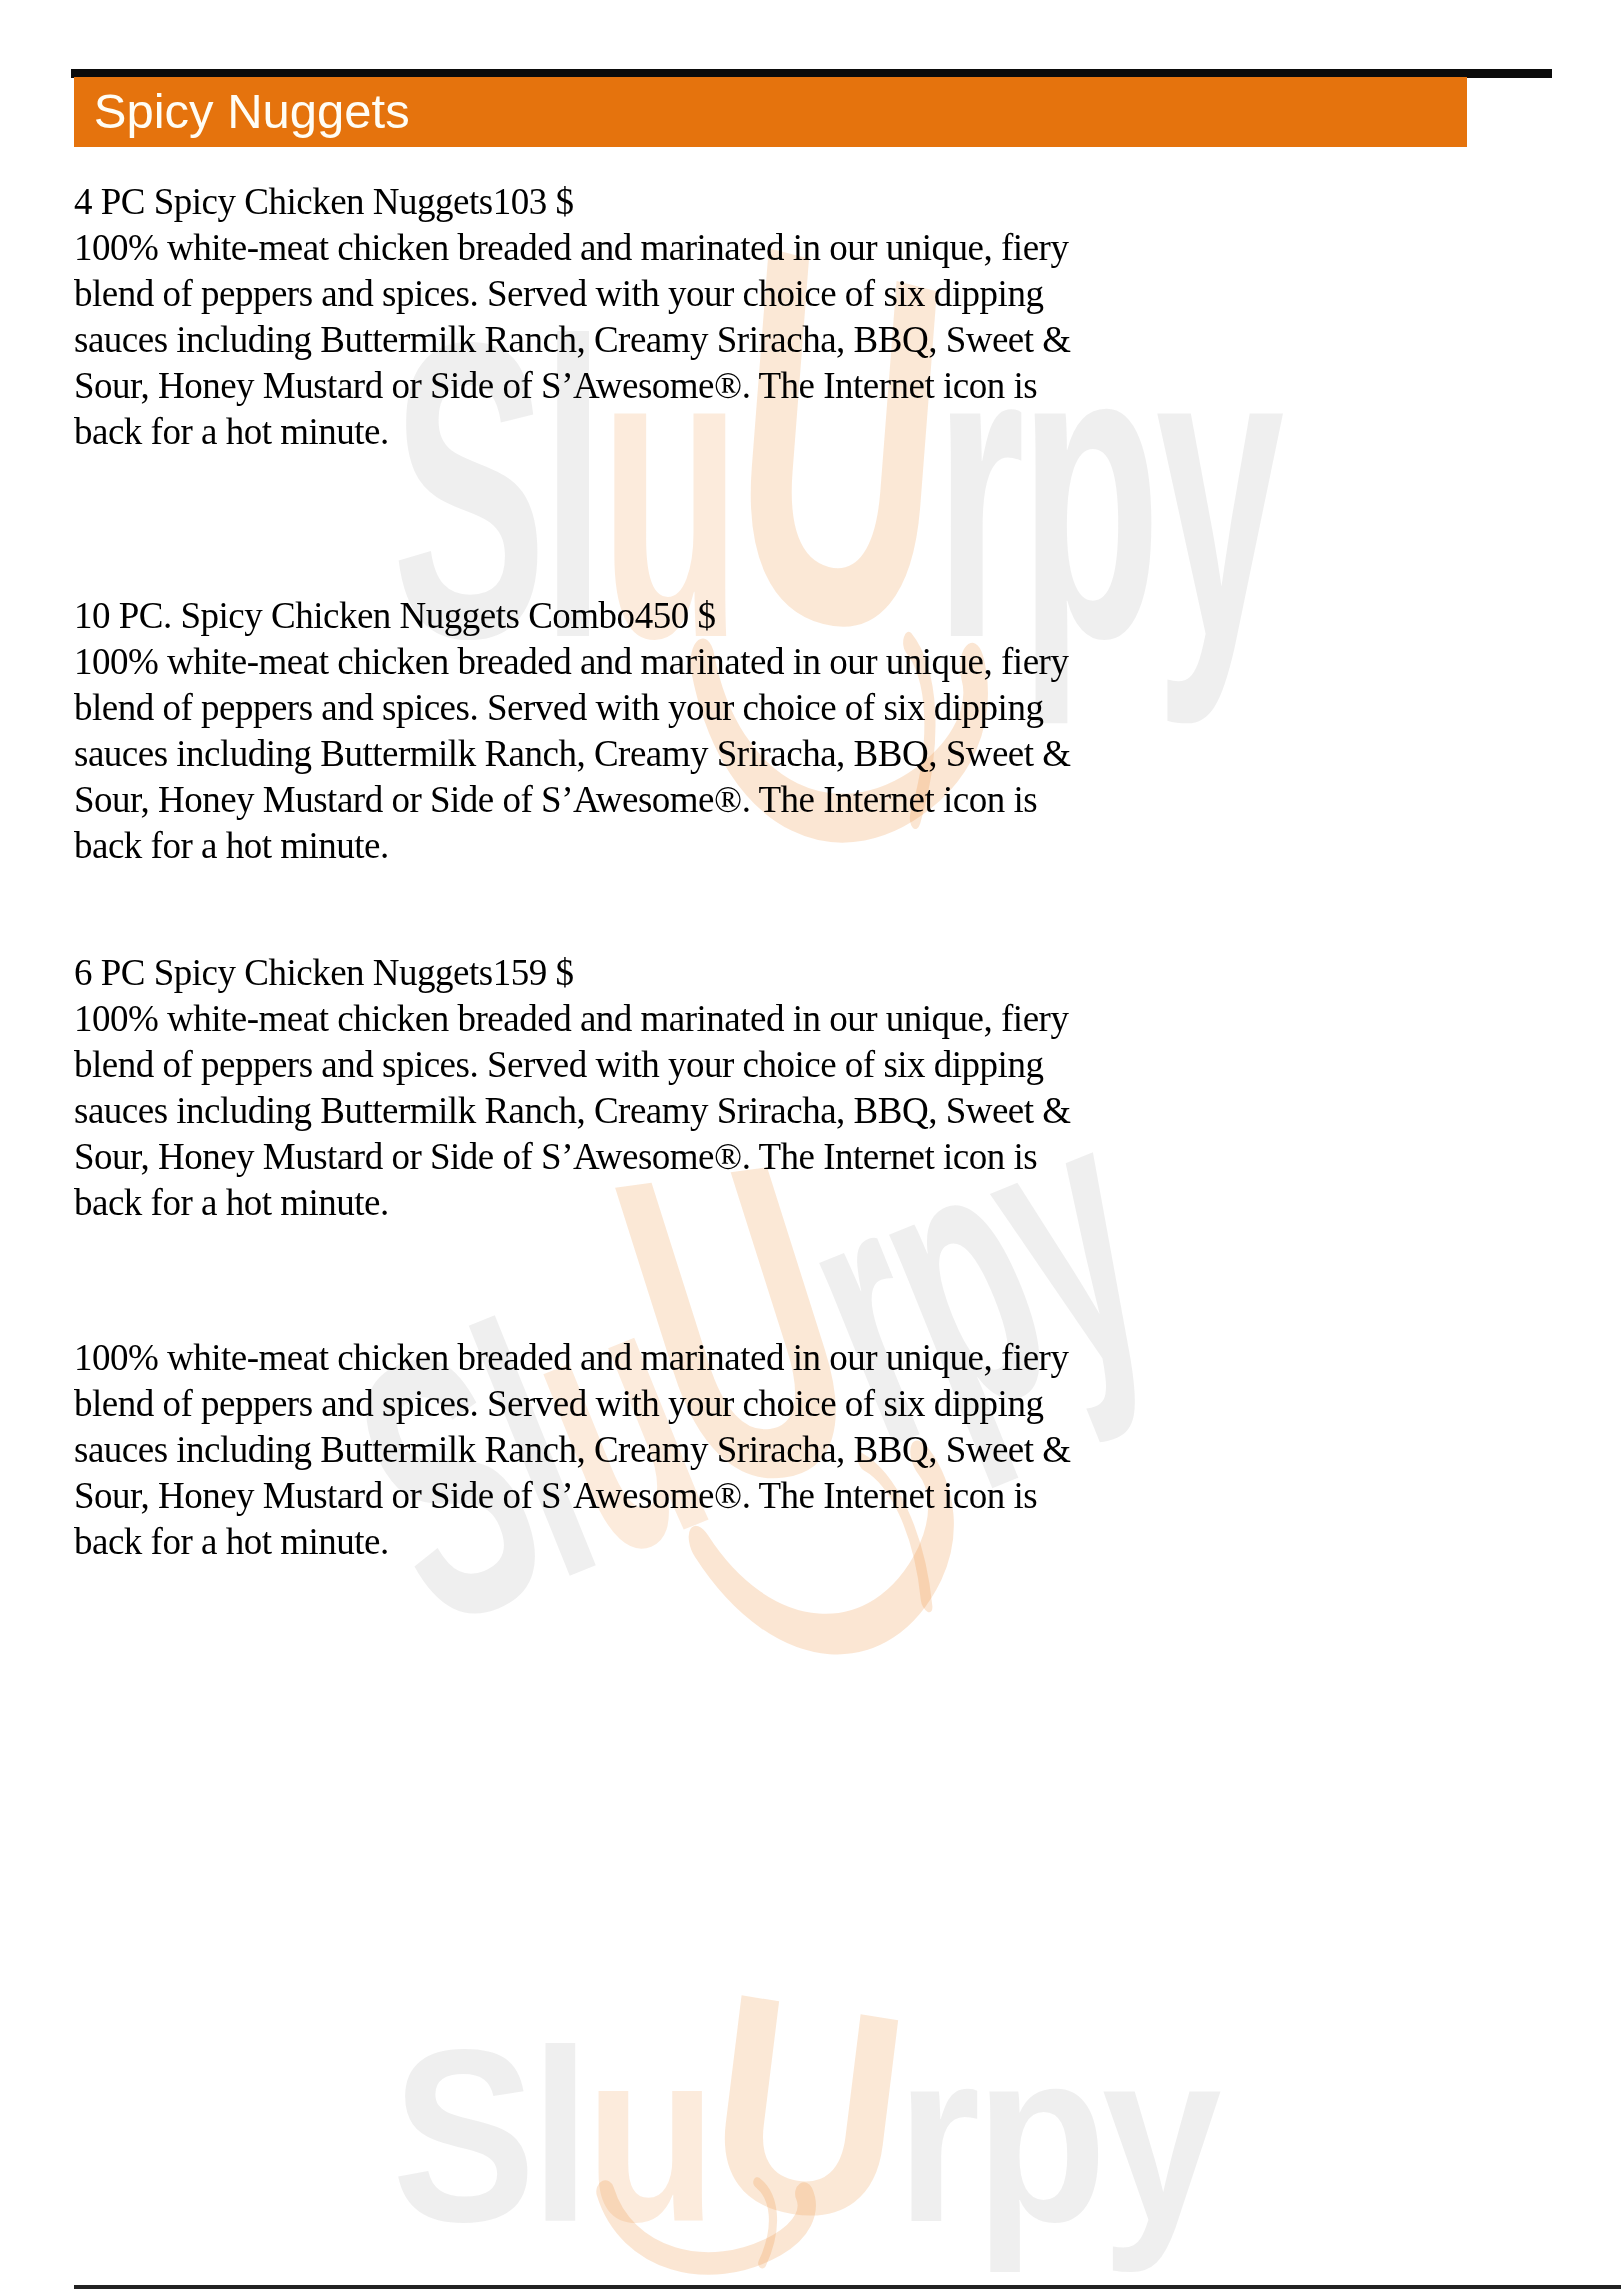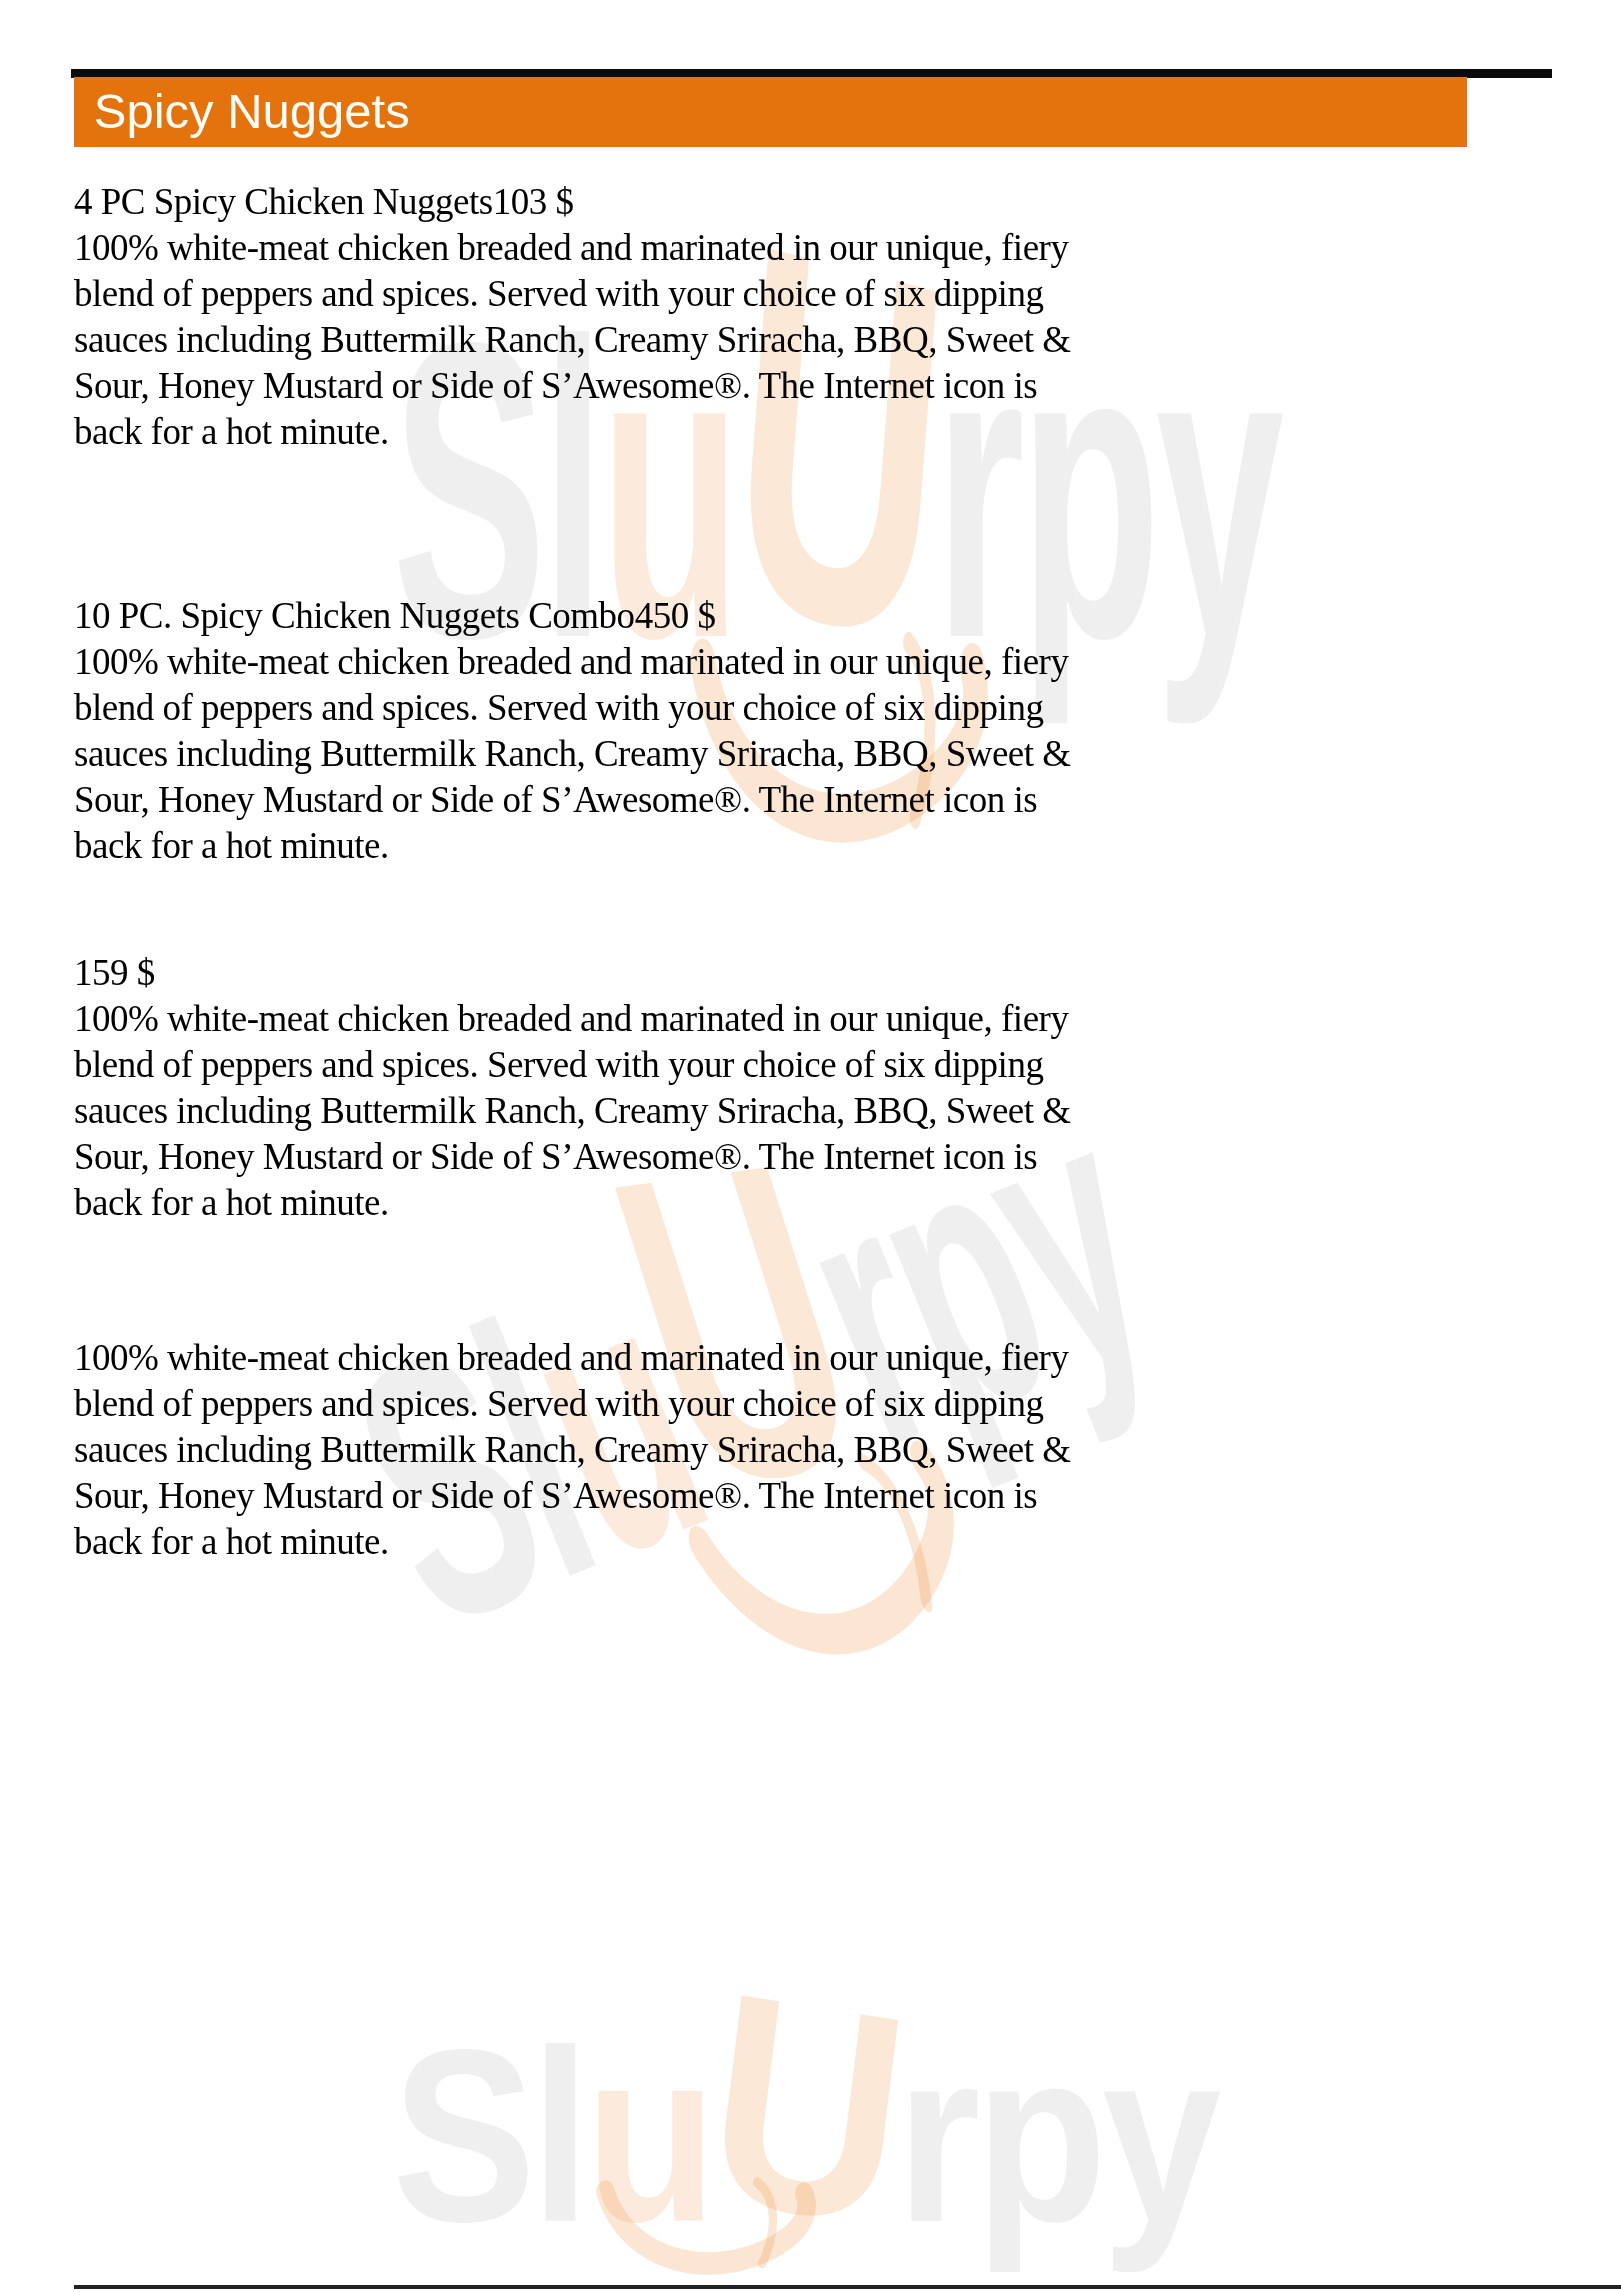--- a/index.html
+++ b/index.html
@@ -160,20 +160,21 @@
         <div class="desc-line">100% white-meat chicken breaded and marinated in our unique, fiery</div>
         <div class="desc-line">blend of peppers and spices. Served with your choice of six dipping</div>
         <div class="desc-line">sauces including Buttermilk Ranch, Creamy Sriracha, BBQ, Sweet &amp;</div>
         <div class="desc-line">Sour, Honey Mustard or Side of S’Awesome®. The Internet icon is</div>
         <div class="desc-line">back for a hot minute.</div>
       </div>
     </section>
 
     <section class="menu-item i2">
       <div class="item-row">
+        <span class="item-title">6 PC Spicy Chicken Nuggets</span>
         <span class="item-price">159 $</span>
       </div>
       <div class="item-desc">
         <div class="desc-line">100% white-meat chicken breaded and marinated in our unique, fiery</div>
         <div class="desc-line">blend of peppers and spices. Served with your choice of six dipping</div>
         <div class="desc-line">sauces including Buttermilk Ranch, Creamy Sriracha, BBQ, Sweet &amp;</div>
         <div class="desc-line">Sour, Honey Mustard or Side of S’Awesome®. The Internet icon is</div>
         <div class="desc-line">back for a hot minute.</div>
       </div>
     </section>

